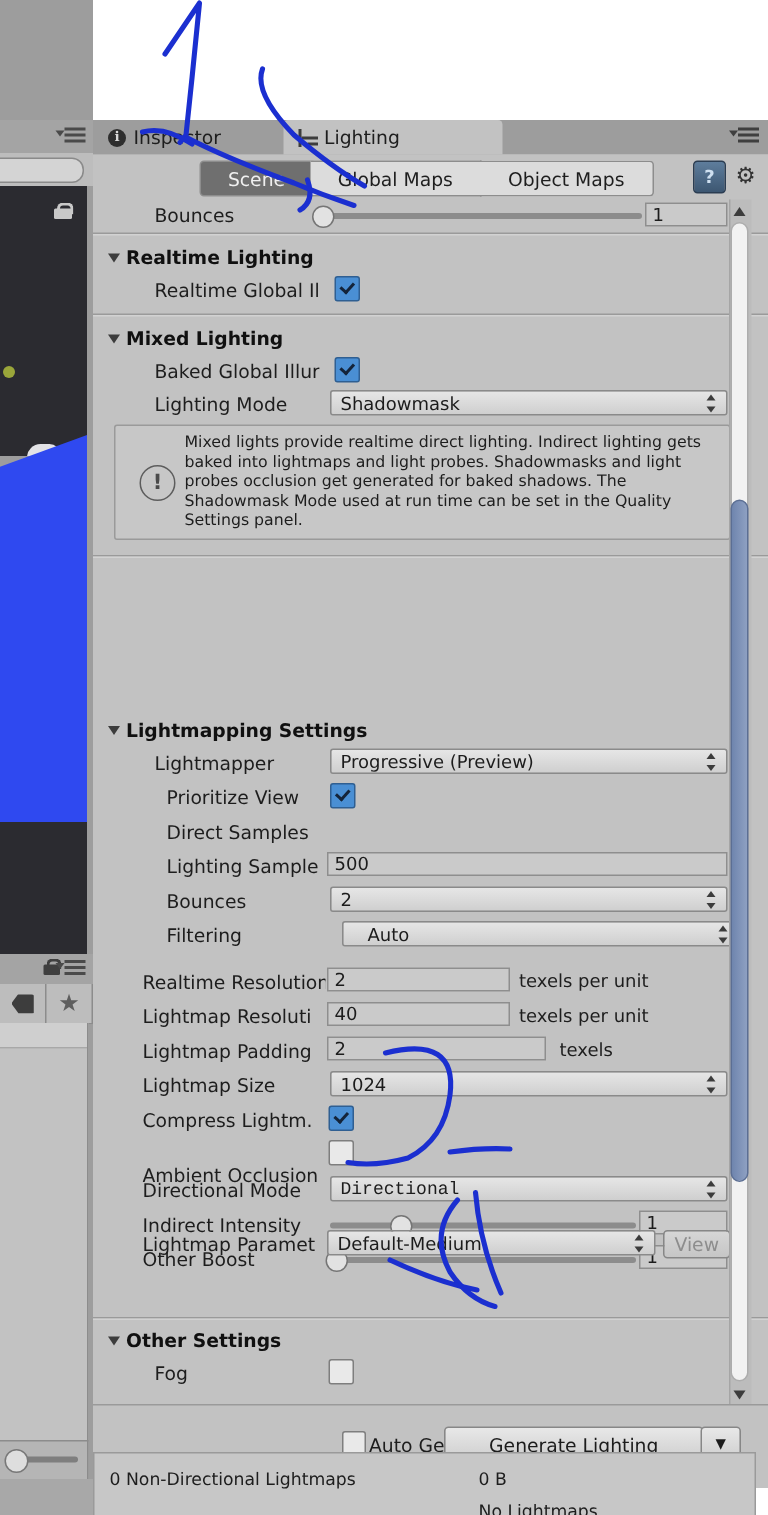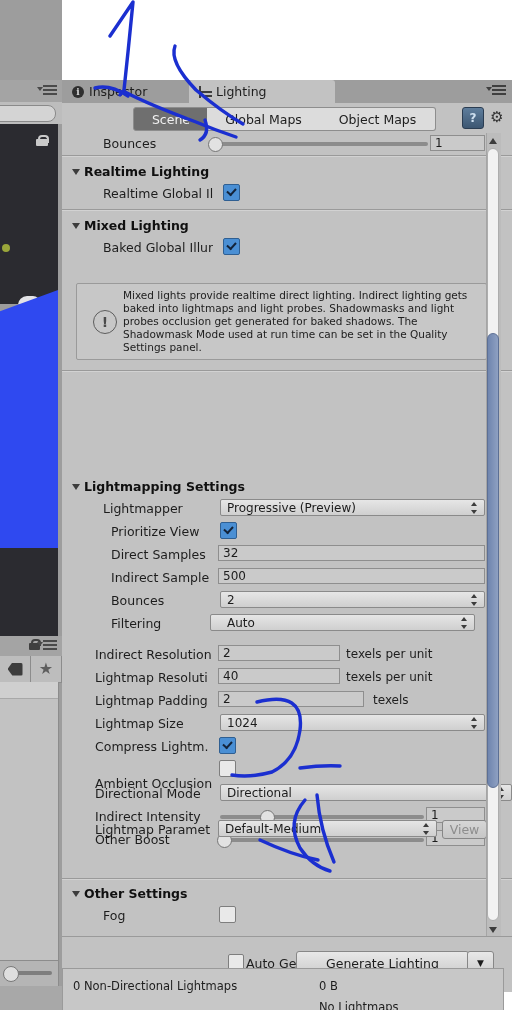--- a/index.html
+++ b/index.html
@@ -232,20 +232,27 @@
         <span class="cbx on" style="left:161px;top:1px;"></span>
       </div>
       <div class="divider" style="top:76px;"></div>
       <div class="divider lt" style="top:77px;"></div>
 
       <div class="section" style="top:85px;"><span class="caret"></span><span>Mixed Lighting</span></div>
       <div class="row" style="top:104px;">
         <span class="lbl ind1" style="top:3px;">Baked Global Illur</span>
         <span class="cbx on" style="left:161px;top:1px;"></span>
       </div>
+      <div class="row" style="top:126px;">
+        <span class="lbl ind1" style="top:3px;">Lighting Mode</span>
+        <span class="popup" style="left:158px;top:1px;width:265px;">
+            <span>Shadowmask</span>
+            <span class="arrows"></span>
+          </span>
+      </div>
       <div class="helpbox" style="left:14px;top:150px;width:409px;height:75px;">
         <span class="bang">!</span>
         <span class="txt">Mixed lights provide realtime direct lighting. Indirect lighting gets baked into lightmaps and light probes. Shadowmasks and light probes occlusion get generated for baked shadows. The Shadowmask Mode used at run time can be set in the Quality Settings panel.</span>
       </div>
       <div class="divider" style="top:237px;"></div>
       <div class="divider lt" style="top:238px;"></div>
 
       <div class="section" style="top:346px;"><span class="caret"></span><span>Lightmapping Settings</span></div>
 
       <div class="row" style="top:365px;">
@@ -254,43 +261,42 @@
             <span>Progressive (Preview)</span>
             <span class="arrows"></span>
           </span>
       </div>
       <div class="row" style="top:388px;">
         <span class="lbl ind2" style="top:3px;">Prioritize View</span>
         <span class="cbx on" style="left:158px;top:1px;"></span>
       </div>
       <div class="row" style="top:411px;text-align:center;">
         <span class="lbl ind2" style="top:3px;">Direct Samples</span>
-        <span class="field" style="left:156px;top:1px;width:267px;">32</span>
       </div>
       <div class="row" style="top:434px;">
-        <span class="lbl ind2" style="top:3px;">Indirect Sample</span>
+        <span class="lbl ind2" style="top:3px;">Lighting Sample</span>
         <span class="field" style="left:156px;top:1px;width:267px;">500</span>
       </div>
       <div class="row" style="top:457px;">
         <span class="lbl ind2" style="top:3px;">Bounces</span>
         <span class="popup" style="left:158px;top:1px;width:265px;">
             <span>2</span>
             <span class="arrows"></span>
           </span>
       </div>
       <div class="row" style="top:480px;">
         <span class="lbl ind2" style="top:3px;">Filtering</span>
-        <span class="popup" style="left:148px;top:1px;width:265px;padding-left:16px;">
+        <span class="popup" style="left:166px;top:1px;width:265px;padding-left:16px;">
             <span>Auto</span>
             <span class="arrows"></span>
           </span>
       </div>
 
       <div class="row" style="top:511px;">
-        <span class="lbl ind3" style="top:3px;width:122px;">Indirect Resolution</span>
+        <span class="lbl ind3" style="top:3px;width:122px;">Realtime Resolution</span>
         <span class="field" style="left:156px;top:1px;width:122px;">2</span>
         <span class="unit" style="left:284px;top:3px;">texels per unit</span>
       </div>
       <div class="row" style="top:534px;">
         <span class="lbl ind3" style="top:3px;width:122px;">Lightmap Resoluti</span>
         <span class="field" style="left:156px;top:1px;width:122px;">40</span>
         <span class="unit" style="left:284px;top:3px;">texels per unit</span>
       </div>
       <div class="row" style="top:557px;">
         <span class="lbl ind3" style="top:3px;width:122px;">Lightmap Padding</span>
@@ -308,21 +314,21 @@
         <span class="lbl ind3" style="top:3px;">Compress Lightm.</span>
         <span class="cbx on" style="left:157px;top:1px;"></span>
       </div>
       <div class="row" style="top:626px;">
         <span class="lbl ind3" style="top:17px;">Ambient Occlusion</span>
         <span class="cbx" style="left:157px;top:1px;"></span>
       </div>
 
       <div class="row" style="top:650px;">
         <span class="lbl ind3" style="top:3px;">Directional Mode</span>
-        <span class="popup" style="left:158px;top:1px;width:292px;">
+        <span class="popup" style="left:158px;top:1px;width:265px;font-family:Liberation Mono, monospace;">
             <span>Directional</span>
             <span class="arrows"></span>
           </span>
       </div>
       <div class="row" style="top:673px;">
         <span class="lbl ind3" style="top:3px;">Indirect Intensity</span>
         <span class="sl-track" style="left:158px;top:9px;width:204px;"></span>
         <span class="sl-knob" style="left:198px;top:4px;"></span>
         <span class="field" style="left:364px;top:1px;width:59px;">1</span>
       </div>

